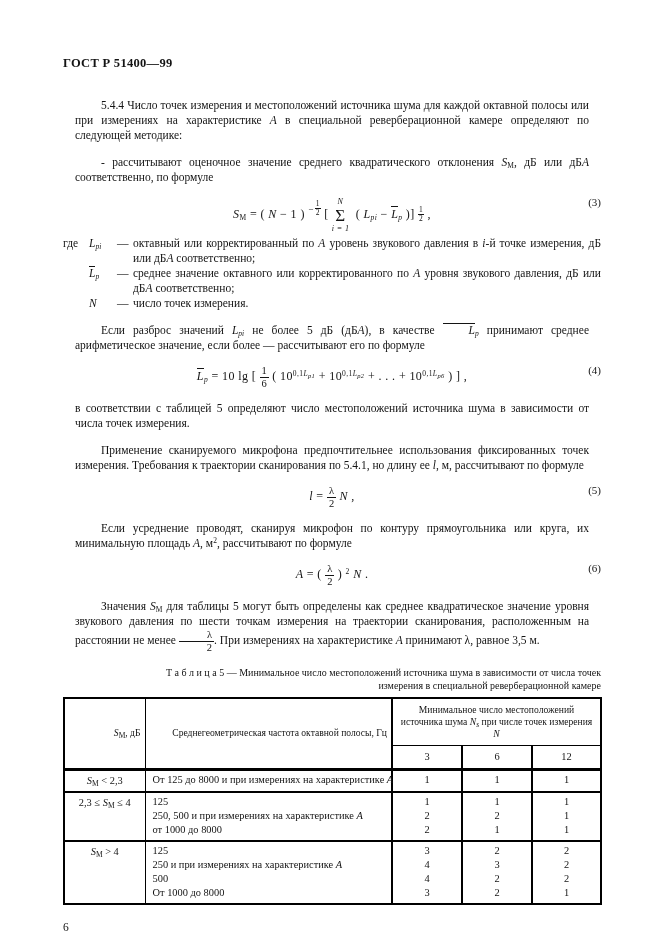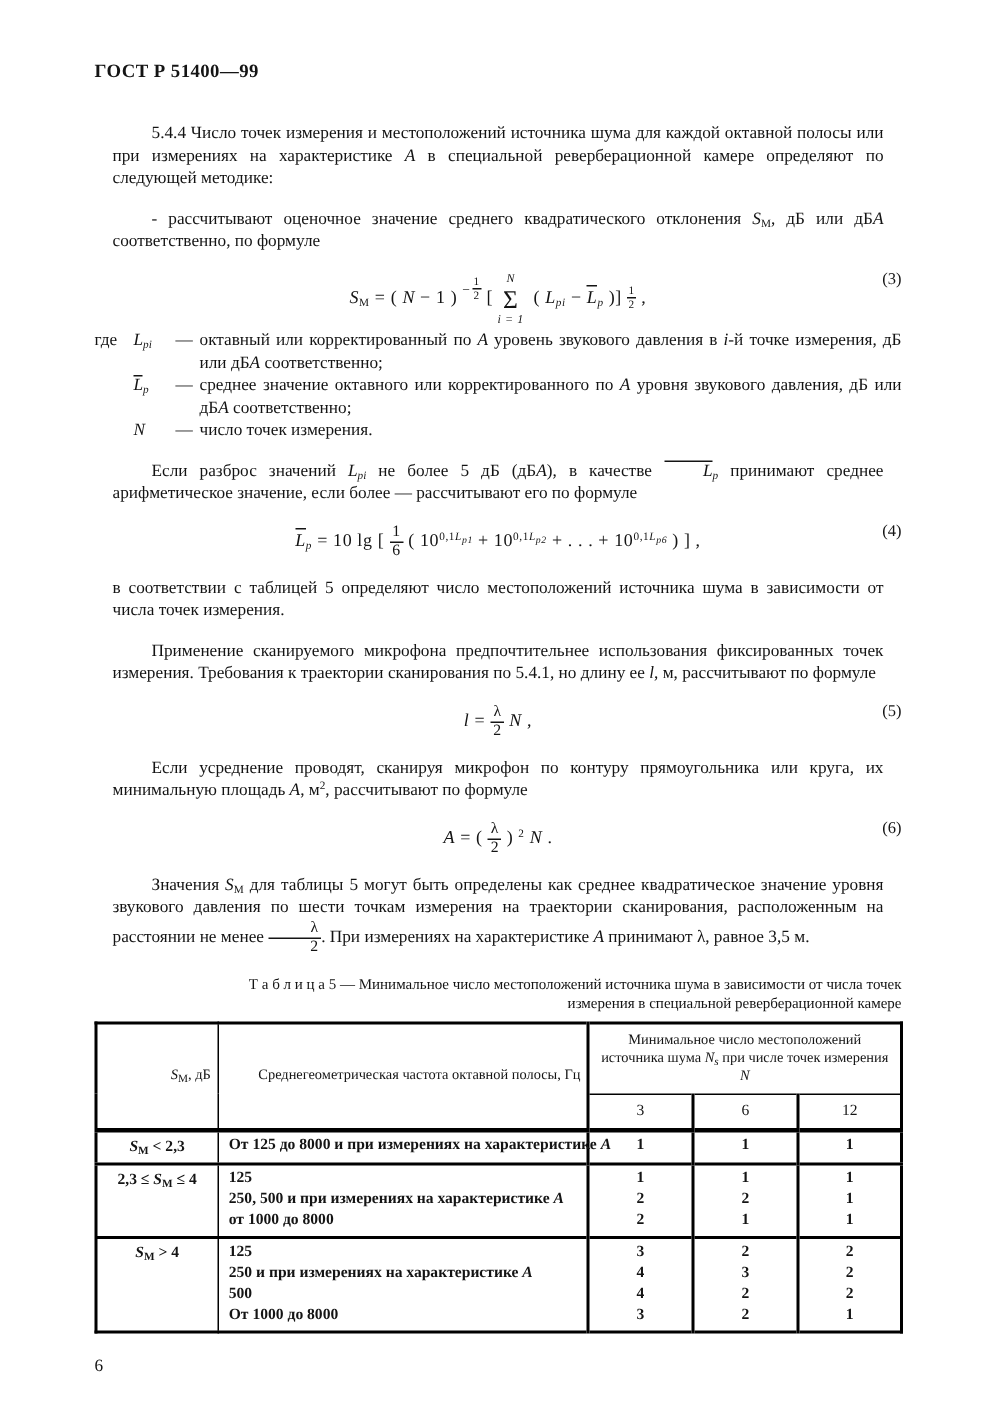--- a/index.html
+++ b/index.html
@@ -3,21 +3,21 @@
 <meta charset="utf-8">
 <style>
   html,body{margin:0;padding:0;background:#ffffff;}
   .page{
     width:661px;height:936px;background:#ffffff;color:#141414;
     font-family:"Liberation Serif","DejaVu Serif",serif;
     font-size:11.5px;line-height:15px;
     box-sizing:border-box;padding:40px 60px 0 63px;overflow:hidden;
     position:relative;
   }
-  .doc-header{font-weight:bold;font-size:12.5px;margin:0 0 27px 0;letter-spacing:.3px;}
+  .doc-header{font-weight:bold;font-size:12.5px;margin:16px 0 27px 0;letter-spacing:.3px;}
   .para{margin:12px;text-align:justify;}
   .ind{text-indent:26px;}
   i{font-style:italic;}
   sub{font-size:7.5px;line-height:0;vertical-align:-2px;}
   sup{font-size:7.5px;line-height:0;vertical-align:4px;}
   sup sub{font-size:6.5px;vertical-align:-2px;}
   
   .formula{position:relative;text-align:center;margin:5px 0 4px 0;}
   .formula.tall{margin:3px 0 3px 0;}
   .fbody{display:inline-block;font-size:12px;letter-spacing:.4px;line-height:1;vertical-align:middle;}
@@ -42,21 +42,21 @@
   .ddesc{flex:1;}
   
   .tcaption{font-size:10px;line-height:13px;margin:11px 0 5px 0;text-align:right;}
   .cap2{padding-left:66px;}
   table{width:100%;border-collapse:collapse;table-layout:fixed;font-size:10.4px;border:2px solid #000;}
   th,td{border:1px solid #000;padding:1px 4px;margin-left:28px;}
   thead th{font-weight:normal;font-size:9.6px;line-height:12px;text-align:center;vertical-align:middle;}
   thead th.h1,thead th.h2{border-bottom:3px solid #000;height:66px;text-align:right;}
   thead th.h3{border-left:2px solid #000;height:44px;}
   thead th.hs{border-left:2px solid #000;border-bottom:3px solid #000;height:20px;font-size:10.4px;}
-  tbody td{vertical-align:top;padding:2px 4px 3px 4px;font-weight:bold;}
+  tbody td{vertical-align:top;padding:2px 4px 3px 4px;}
   tbody tr.rgroup td{border-top:2px solid #000;}
   td.c-label{text-align:center;}
   td.c-freq{text-align:left;padding-left:7px;}
   td.c-val{text-align:center;border-left:2px solid #000;}
   .fline{height:14px;line-height:14px;white-space:nowrap;}
   .pageno{margin-top:15px;font-size:11.5px;}
 </style>
 </head>
 <body>
 

